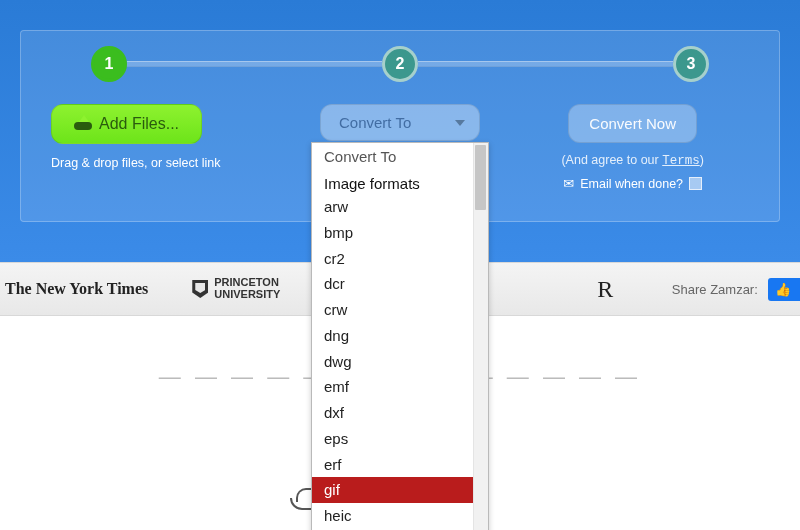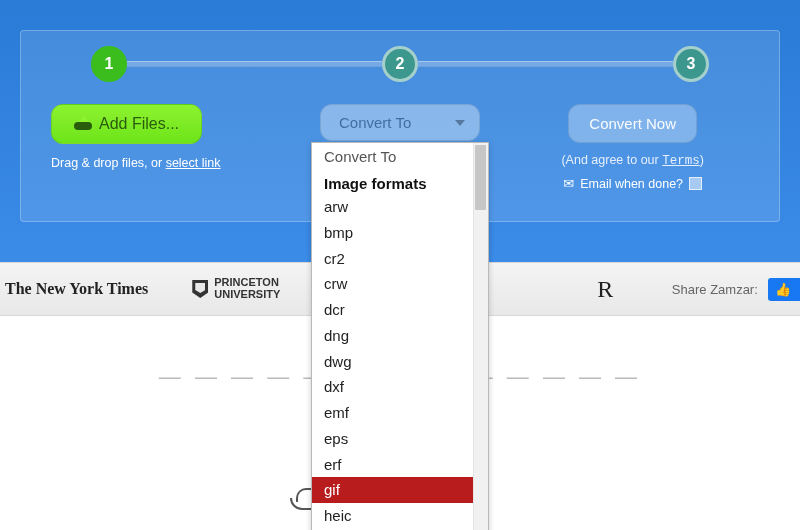--- a/index.html
+++ b/index.html
@@ -67,21 +67,21 @@
   .caret-down {
     width: 0; height: 0; border-left: 5px solid transparent; border-right: 5px solid transparent;
     border-top: 6px solid #56799f;
   }
   .btn-now {
     background: rgba(255,255,255,0.3);
     color: rgba(255,255,255,0.95);
     padding: 10px 20px;
   }
   .subtext { color: #fff; font-size: 12.5px; margin-top: 12px; }
-  .subtext a, .subtext .u { color: #fff; text-decoration: underline; cursor: pointer; }
+  .subtext a, .subtext .u { color: #fff; cursor: pointer; }
   .terms { color: rgba(255,255,255,0.85); font-size: 12.5px; margin-top: 10px; }
   .terms .u { text-decoration: underline; cursor: pointer; font-family: Liberation Mono, monospace; }
   .email-line { color: #fff; font-size: 12.5px; margin-top: 8px; display: flex; align-items: center; gap: 6px; }
   .mail-icon { font-size: 13px; }
   .chk { width: 13px; height: 13px; background: rgba(255,255,255,0.5); border: 1px solid rgba(255,255,255,0.7); }
 
   .dropdown {
     position: absolute;
     top: 38px;
     left: 50%;
@@ -98,21 +98,21 @@
   .dropdown .scroller {
     position: absolute; right: 0; top: 0; width: 15px; height: 100%;
     background: #f1f1f1; border-left: 1px solid #e4e4e4;
   }
   .dropdown .thumb {
     position: absolute; right: 2px; top: 2px; width: 11px; height: 65px;
     background: #c6c6c6; border-radius: 1px;
   }
   .dd-item { padding: 2px 12px; font-size: 15px; color: #222; cursor: pointer; line-height: 1.45; }
   .dd-title { padding: 5px 12px 4px 12px; font-size: 15px; color: #555; }
-  .dd-header { font-weight: bold; color: #111; padding: 6px 12px 2px 12px; font-size: 15px; }
+  .dd-header { font-weight: normal; color: #111; padding: 6px 12px 2px 12px; font-size: 15px; }
   .dd-item.highlight { background: #b91c1c; color: #fff; }
 
   .press {
     background: linear-gradient(#f4f4f4, #e8e8e8);
     border-top: 1px solid #d8d8d8;
     border-bottom: 1px solid #d8d8d8;
     height: 54px;
     display: flex; align-items: center; justify-content: space-between;
     padding: 0 0 0 5px;
     color: #555;
@@ -195,26 +195,26 @@
           <span class="caret-down"></span>
         </button>
 
         <div class="dropdown">
           <div class="dd-title">Convert To</div>
           <div class="dd-header">Image formats</div>
           <div id="dd-options">
               <div class="dd-item">arw</div>
               <div class="dd-item">bmp</div>
               <div class="dd-item">cr2</div>
+              <div class="dd-item">dcr</div>
               <div class="dd-item">crw</div>
-              <div class="dd-item">dcr</div>
               <div class="dd-item">dng</div>
               <div class="dd-item">dwg</div>
+              <div class="dd-item">emf</div>
               <div class="dd-item">dxf</div>
-              <div class="dd-item">emf</div>
               <div class="dd-item">eps</div>
               <div class="dd-item">erf</div>
               <div class="dd-item highlight">gif</div>
               <div class="dd-item">heic</div>
             </div>
           <div class="scroller">
             <div class="thumb"></div>
           </div>
         </div>
       </div>

